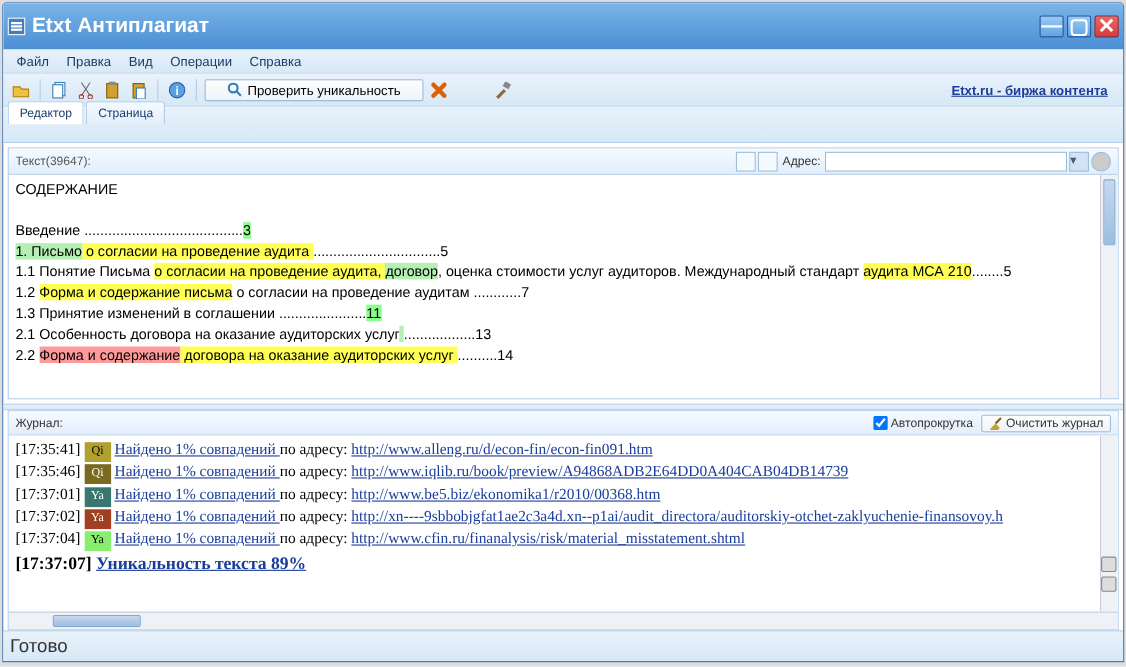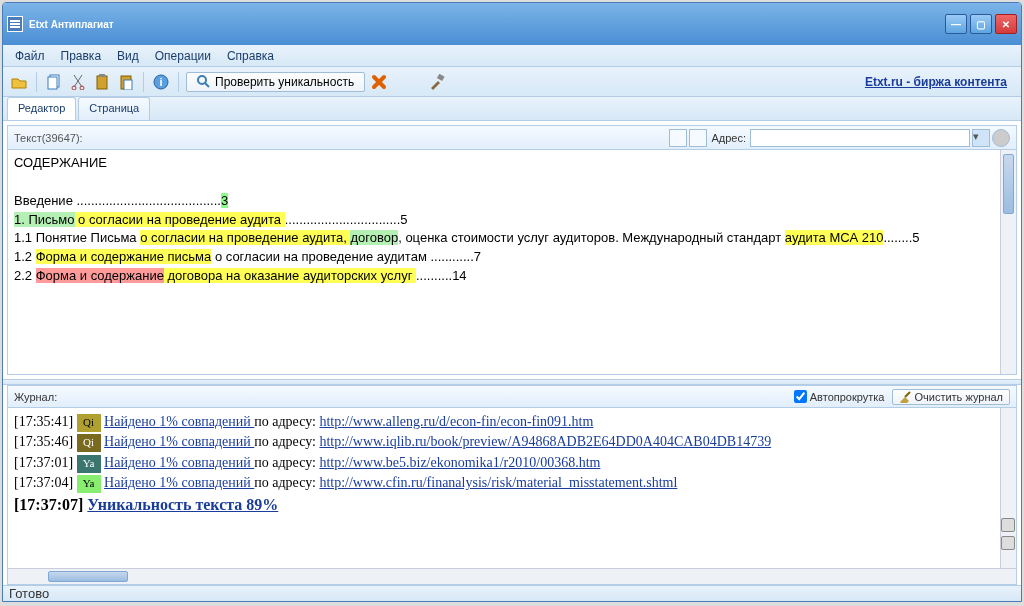--- a/index.html
+++ b/index.html
@@ -1,31 +1,31 @@
 <!DOCTYPE html>
 <html><head>
 <meta charset="utf-8">
 <style>
 * { box-sizing: border-box; margin: 0; padding: 0; }
 body { font-family: Tahoma, Arial, sans-serif; font-size: 12px; background: #ddd; overflow: hidden; width: 1024px; height: 606px; }
 .window { width: 1020px; height: 600px; margin: 2px; border: 1px solid #4a7db8; background: #fff; display: flex; flex-direction: column; border-radius: 4px 4px 0 0; overflow: hidden; }
-.titlebar { background: linear-gradient(#7bb4e8, #4a8ed4); height: 42px; display: flex; align-items: center; padding: 17px 4px; color: #fff; font-weight: bold; font-size: 10px; }
+.titlebar { background: linear-gradient(#7bb4e8, #4a8ed4); height: 42px; display: flex; align-items: center; padding: 17px 4px; color: #fff; font-weight: bold; font-size: 19px; }
 .titlebar-icon { width:16px; height:16px; background:#4a7db8; border:1px solid #fff; margin-right:6px; display:flex; flex-direction:column; justify-content:space-around; padding:2px; }
 .titlebar-icon span { height:2px; background:#fff; }
 .titlebar-buttons { margin-left:auto; display:flex; gap:3px; }
 .titlebtn { width:22px; height:20px; border:1px solid #2a5a9a; background:linear-gradient(#9acaf5,#5fa5e0); border-radius:2px; display:flex; align-items:center; justify-content:center; color:#fff; font-weight:bold; cursor:pointer; }
 .titlebtn.close { background:linear-gradient(#f06666,#d43c3c); border-color:#a02020; }
 .menubar { background:linear-gradient(#e8f2fb,#d7e8f6); height:22px; display:flex; align-items:center; padding:0 4px; border-bottom:1px solid #b3cde6; }
 .menu-item { padding:2px 8px; cursor:pointer; color:#1a3d6b;text-align:center; }
 .toolbar { background:linear-gradient(#e8f2fb,#d7e8f6); height:30px; display:flex; align-items:center; padding:0 6px; gap:4px; border-bottom:1px solid #b3cde6; }
 .tbtn { width:20px; height:20px; display:flex; align-items:center; justify-content:center; cursor:pointer; }
 .tb-sep { width:1px; height:20px; background:#b3cde6; margin:0 3px; }
-.check-btn { display:flex; border:1px solid #a0bdd8; background:linear-gradient(#fdfdfd,#eef4fa); padding:2px 10px; border-radius:2px; cursor:pointer; gap:4px; }
+.check-btn { display:flex; border:1px solid #a0bdd8; background:linear-gradient(#fdfdfd,#eef4fa); padding:2px 20px; border-radius:2px; cursor:pointer; gap:4px; }
 .toolbar-link { margin-left:auto; color:#1a3d9c; text-decoration:underline; font-weight:bold; cursor:pointer; margin-right:8px;}
-.tabs { background:linear-gradient(#e8f2fb,#d7e8f6); height:24px; display:flex; padding:0 4px; border-bottom:1px solid #b3cde6; }
+.tabs { background:linear-gradient(#e8f2fb,#d7e8f6); height:24px; display:flex; align-items:flex-end; padding:16px 4px; border-bottom:1px solid #b3cde6; }
 .tab { padding:4px 10px; border:1px solid #b3cde6; border-bottom:none; background:linear-gradient(#f5faff,#e2eefc); cursor:pointer; margin-right:2px; border-radius:3px 3px 0 0; font-size:11px; color:#1a3d6b;}
 .tab.active { background:#fff; }
 .editor-frame { flex:1; display:flex; flex-direction:column; margin:4px; border:1px solid #b3cde6; overflow:hidden; }
 .editor-toolbar { height:24px; background:linear-gradient(#f5faff,#e2eefc); border-bottom:1px solid #b3cde6; display:flex; align-items:center; padding:0 6px; font-size:11px; color:#555;}
 .editor-toolbar .spacer { flex:1; }
 .addr-label { margin:0 4px; color:#333; }
 .addr-input { width:220px; height:18px; border:1px solid #a0bdd8; background:#fff; }
 .mini-btn { width:18px; height:18px; border:1px solid #a0bdd8; background:#f5faff; margin-left:2px; cursor:pointer; }
 .editor-body { flex:1; overflow:auto; position:relative; background:#fff; }
 .editor-content { padding:4px 6px; font-size:13px; line-height:1.45; color:#000; }
@@ -55,21 +55,21 @@
 .found { color:#1a3d9c; text-decoration:underline; cursor:pointer; }
 .addrtext { color:#000; }
 .urllink { color:#1a3d9c; text-decoration:underline; cursor:pointer; }
 .result-line { font-weight:bold; font-family:"Times New Roman",serif; font-size:16px;}
 .result-link { color:#1a3d9c; text-decoration:underline; cursor:pointer;}
 .log-hscroll { height:16px; background:#eef2f6; border-top:1px solid #ccd; position:relative;}
 .hscroll-thumb { position:absolute; top:2px; bottom:2px; left:40px; width:80px; background:linear-gradient(#c7d8ee,#9bbde0); border:1px solid #7fa8d4; border-radius:2px;}
 .log-vscroll { position:absolute; right:0; top:0; bottom:0; width:16px; background:#eef2f6; border-left:1px solid #ccd;}
 .side-icons { position:absolute; right:0; bottom:18px; width:16px; display:flex; flex-direction:column; gap:4px; align-items:center;}
 .side-ic { width:14px; height:14px; border:1px solid #888; background:#ddd; border-radius:2px;}
-.statusbar { height:16px; background:linear-gradient(#e8f2fb,#d7e8f6); border-top:1px solid #b3cde6; display:flex; align-items:center; padding:0 6px; font-size:13px; color:#333;}
+.statusbar { height:28px; background:linear-gradient(#e8f2fb,#d7e8f6); border-top:1px solid #b3cde6; display:flex; align-items:center; padding:0 6px; font-size:17px; color:#333;}
 svg { display:block; }
 </style>
 </head>
 <body>
 
 <div class="window">
 
   <div class="titlebar">
     <div class="titlebar-icon">
         <span></span>
@@ -171,20 +171,22 @@
       <div class="mini-btn" style="border-radius:50%;background:#ccc"></div>
     </div>
     <div class="editor-body">
       <div class="editor-content">
         <p><span>СОДЕРЖАНИЕ</span></p>
         <p>&nbsp;</p>
         <p><span>Введение </span>........................................<span class="hl-green">3</span></p>
         <p><span class="hl-greenish">1. Письмо</span><span class="hl-yellow"> о согласии на проведение аудита </span>................................<span>5</span></p>
         <p><span>1.1 Понятие Письма </span><span class="hl-yellow">о согласии на проведение аудита, </span><span class="hl-greenish">договор</span><span>, оценка стоимости услуг аудиторов. Международный стандарт </span><span class="hl-yellow">аудита МСА 210</span>........<span>5</span></p>
         <p><span>1.2 </span><span class="hl-yellow">Форма и содержание письма</span><span> о согласии на проведение аудитам </span>............<span>7</span></p>
+        <p><span>1.3 Принятие изменений в соглашении </span>......................<span class="hl-green">11</span></p>
+        <p><span>2.1 Особенность договора на оказание аудиторских услуг</span><span class="hl-greenish"> </span>..................<span>13</span></p>
         <p><span>2.2 </span><span class="hl-red">Форма и содержание</span><span class="hl-yellow"> договора на оказание аудиторских услуг </span>..........<span>14</span></p>
       </div>
       <div class="editor-scroll">
           <div class="scroll-thumb"></div>
         </div>
     </div>
   </div>
 
   <div class="splitter"></div>
 
@@ -202,20 +204,21 @@
             <path d="M6 6l5-5" stroke="#806000" stroke-width="2"></path>
           </svg>
         <span>Очистить журнал</span>
       </div>
     </div>
     <div class="log-body">
       <div class="log-content" id="log-rows">
           <div class="log-row"><span class="time">[17:35:41]</span>  <span class="badge b-olive">Qi</span>  <span class="found">Найдено 1% совпадений </span><span class="addrtext">по адресу: </span><span class="urllink">http://www.alleng.ru/d/econ-fin/econ-fin091.htm</span></div>
           <div class="log-row"><span class="time">[17:35:46]</span>  <span class="badge b-dark">Qi</span>  <span class="found">Найдено 1% совпадений </span><span class="addrtext">по адресу: </span><span class="urllink">http://www.iqlib.ru/book/preview/A94868ADB2E64DD0A404CAB04DB14739</span></div>
           <div class="log-row"><span class="time">[17:37:01]</span>  <span class="badge b-teal">Ya</span>  <span class="found">Найдено 1% совпадений </span><span class="addrtext">по адресу: </span><span class="urllink">http://www.be5.biz/ekonomika1/r2010/00368.htm</span></div>
+          <div class="log-row"><span class="time">[17:37:02]</span>  <span class="badge b-brown">Ya</span>  <span class="found">Найдено 1% совпадений </span><span class="addrtext">по адресу: </span><span class="urllink">http://xn----9sbbobjgfat1ae2c3a4d.xn--p1ai/audit_directora/auditorskiy-otchet-zaklyuchenie-finansovoy.h</span></div>
           <div class="log-row"><span class="time">[17:37:04]</span>  <span class="badge b-lime">Ya</span>  <span class="found">Найдено 1% совпадений </span><span class="addrtext">по адресу: </span><span class="urllink">http://www.cfin.ru/finanalysis/risk/material_misstatement.shtml</span></div>
           <div class="result-line"><span>[17:37:07] </span><span class="result-link">Уникальность текста 89%</span></div>
         </div>
       <div class="log-vscroll"></div>
       <div class="side-icons">
         <div class="side-ic"></div>
         <div class="side-ic"></div>
       </div>
     </div>
     <div class="log-hscroll">

